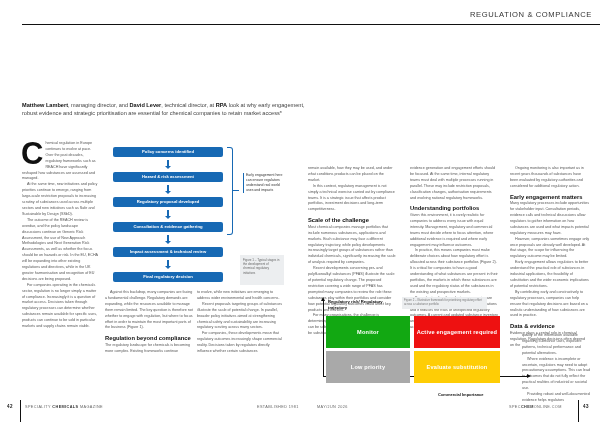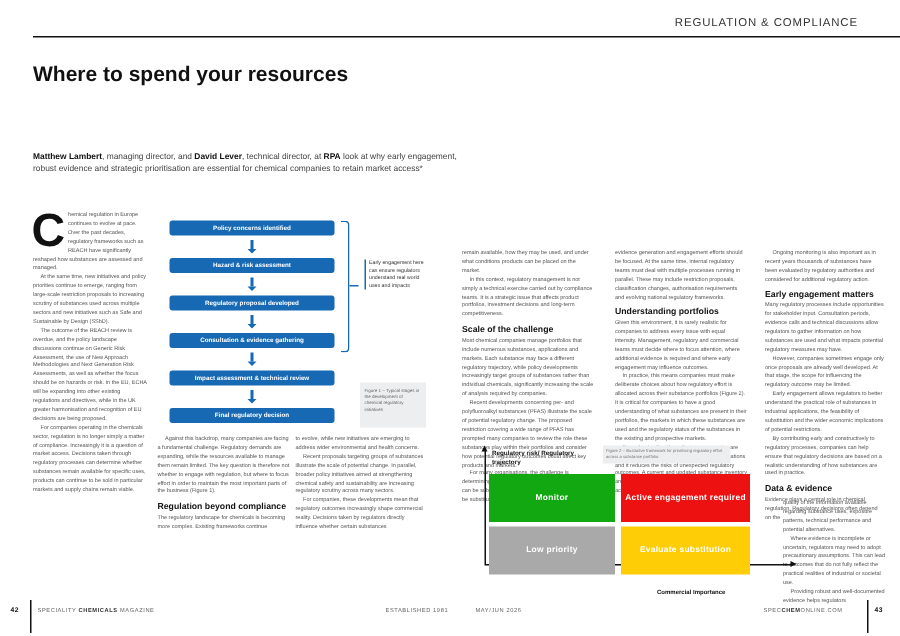--- a/index.html
+++ b/index.html
@@ -1,20 +1,20 @@
 <!DOCTYPE html>
 <html><head>
 <meta charset="utf-8">
 <style>
   * { box-sizing: border-box; margin: 0; padding: 0; }
   html, body { width: 600px; height: 424px; background: #ffffff; overflow: hidden; }
   body { position: relative; font-family: "Liberation Sans", sans-serif; color: #222; }
 
   .topline { position: absolute; left: 22px; top: 24px; width: 578px; height: 1px; background: #111; }
-  .section-label { position: absolute; right: 28px; top: 10px; font-size: 7.6px; letter-spacing: 0.6px; color: #333; }
+  .section-label { position: absolute; right: 8px; top: 10px; font-size: 7.6px; letter-spacing: 0.6px; color: #333; }
 
   .headline { position: absolute; left: 22px; top: 42px; width: 290px; font-size: 13.3px; line-height: 15.5px; color: #222; font-weight: 300; }
   .headline .strong { display: block; font-weight: 700; color: #111; font-size: 14px; }
 
   .standfirst { position: absolute; left: 22px; top: 102px; width: 290px; font-size: 5.6px; line-height: 7.6px; color: #444; }
   .standfirst b { color: #111; font-weight: 700; }
 
   .body-text { font-size: 3.7px; line-height: 5.9px; color: #555; text-align: left; }
   .body-text p { margin: 0; text-indent: 0; }
   .body-text p.ind { text-indent: 5px; }
@@ -67,21 +67,20 @@
   .pg-right-bar { position: absolute; left: 578px; top: 400px; width: 1px; height: 22px; background: #111; }
   .pg-right { left: 583px; font-size: 4.5px; font-weight: 700; color: #111; top: 404px; }
 </style>
 </head>
 <body>
 
 <div class="topline"></div>
 <div class="section-label">REGULATION &amp; COMPLIANCE</div>
 
 <h1 class="headline">
-  <span class="strong">Where to spend your resources</span>
 </h1>
 
 <p class="standfirst"><b>Matthew Lambert</b><span>, managing director, and </span><b>David Lever</b><span>, technical director, at </span><b>RPA</b><span> look at why early engagement, robust evidence and strategic prioritisation are essential for chemical companies to retain market access*</span></p>
 
 <div class="col col-1 body-text">
   <span class="dropcap">C</span>
   <p>hemical regulation in Europe continues to evolve at pace. Over the past decades, regulatory frameworks such as REACH have significantly reshaped how substances are assessed and managed.</p>
   <p class="ind">At the same time, new initiatives and policy priorities continue to emerge, ranging from large-scale restriction proposals to increasing scrutiny of substances used across multiple sectors and new initiatives such as Safe and Sustainable by Design (SSbD).</p>
   <p class="ind">The outcome of the REACH review is overdue, and the policy landscape discussions continue on Generic Risk Assessment, the use of New Approach Methodologies and Next Generation Risk Assessments, as well as whether the focus should be on hazards or risk. In the EU, ECHA will be expanding into other existing regulations and directives, while in the UK greater harmonisation and recognition of EU decisions are being proposed.</p>
   <p class="ind">For companies operating in the chemicals sector, regulation is no longer simply a matter of compliance. Increasingly it is a question of market access. Decisions taken through regulatory processes can determine whether substances remain available for specific uses, products can continue to be sold in particular markets and supply chains remain viable.</p>

